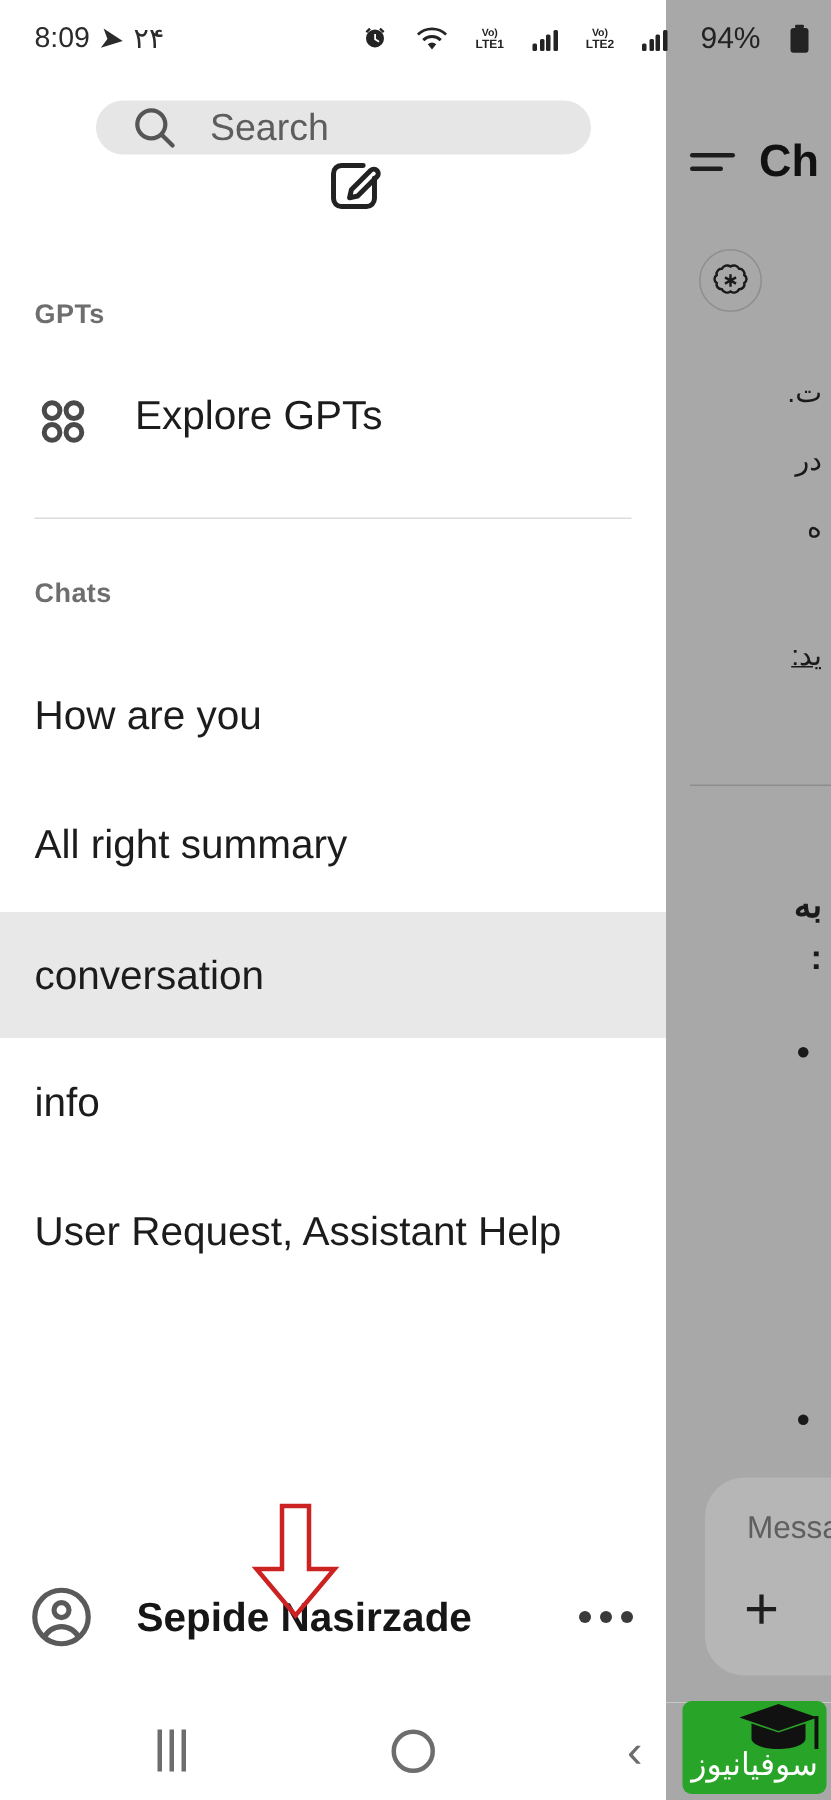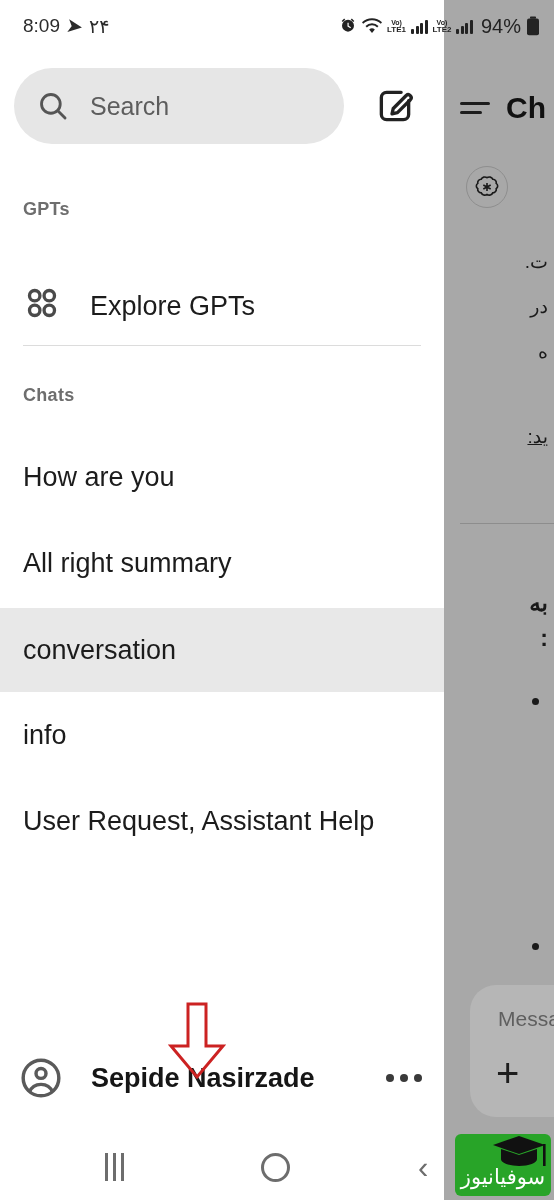--- a/index.html
+++ b/index.html
@@ -81,21 +81,21 @@
     text-align:right;
   }
   .sb-left {
     display:flex; align-items:center; gap:7px;
     margin-left:23px;
     font-size:19px; color:#2b2b2b;
   }
   .sb-nav-glyph { font-size:18px; font-weight:700; transform:rotate(8deg); }
   .sb-right {
     position:absolute; right:14px; top:0; height:52px;
-    display:flex; align-items:center; gap:5px;
+    display:flex; align-items:center; gap:19px;
     font-size:19px; color:#232323;
   }
   .sb-ico { display:flex; align-items:flex-end; }
   .sb-volte { display:flex; flex-direction:column; align-items:center; line-height:1; }
   .sb-volte .v1 { font-size:7px; font-weight:700; }
   .sb-volte .v2 { font-size:8px; font-weight:700; }
   .sb-bars { display:flex; align-items:flex-end; gap:1.5px; height:15px; }
   .sb-bars i { display:block; width:3px; background:#232323; border-radius:1px; }
   .sb-bars i:nth-child(1){ height:5px; }
   .sb-bars i:nth-child(2){ height:8px; }
@@ -107,21 +107,21 @@
   #sidebar {
     position:absolute; left:0; top:0;
     width:444px; height:1135px;
     background:#ffffff;
     z-index:4;
   }
 
   .search-row {
     position:absolute; left:0; top:67px;
     width:444px; height:78px;
-    display:flex; align-items:center;
+    display:flex; align-items:center;flex-direction:column;
   }
   .search-pill {
     margin-left:14px;
     width:330px; height:76px;
     background:#e6e6e6; border-radius:38px;
     display:flex; align-items:center;
   }
   .search-glyph { margin-left:22px; display:flex; }
   .search-ph {
     margin-left:20px; font-size:25px; color:#5d5d5d;
@@ -135,21 +135,21 @@
     position:absolute; left:23px;
     font-size:18px; font-weight:700; color:#6e6e6e;
     letter-spacing:0.3px;
   }
   #gpts-label { top:199px; }
   #chats-label { top:385px; }
 
   .explore-row {
     position:absolute; left:0; top:262px;
     width:444px; height:60px;
-    display:flex; align-items:flex-end;
+    display:flex; align-items:flex-start;
   }
   .explore-icon { margin-left:23px; display:flex; }
   .explore-text {
     margin-left:29px; font-size:27px; color:#1c1c1c;
   }
 
   .divider {
     position:absolute; left:23px; top:345px;
     width:398px; height:1px; background:#dcdcdc;
   }

